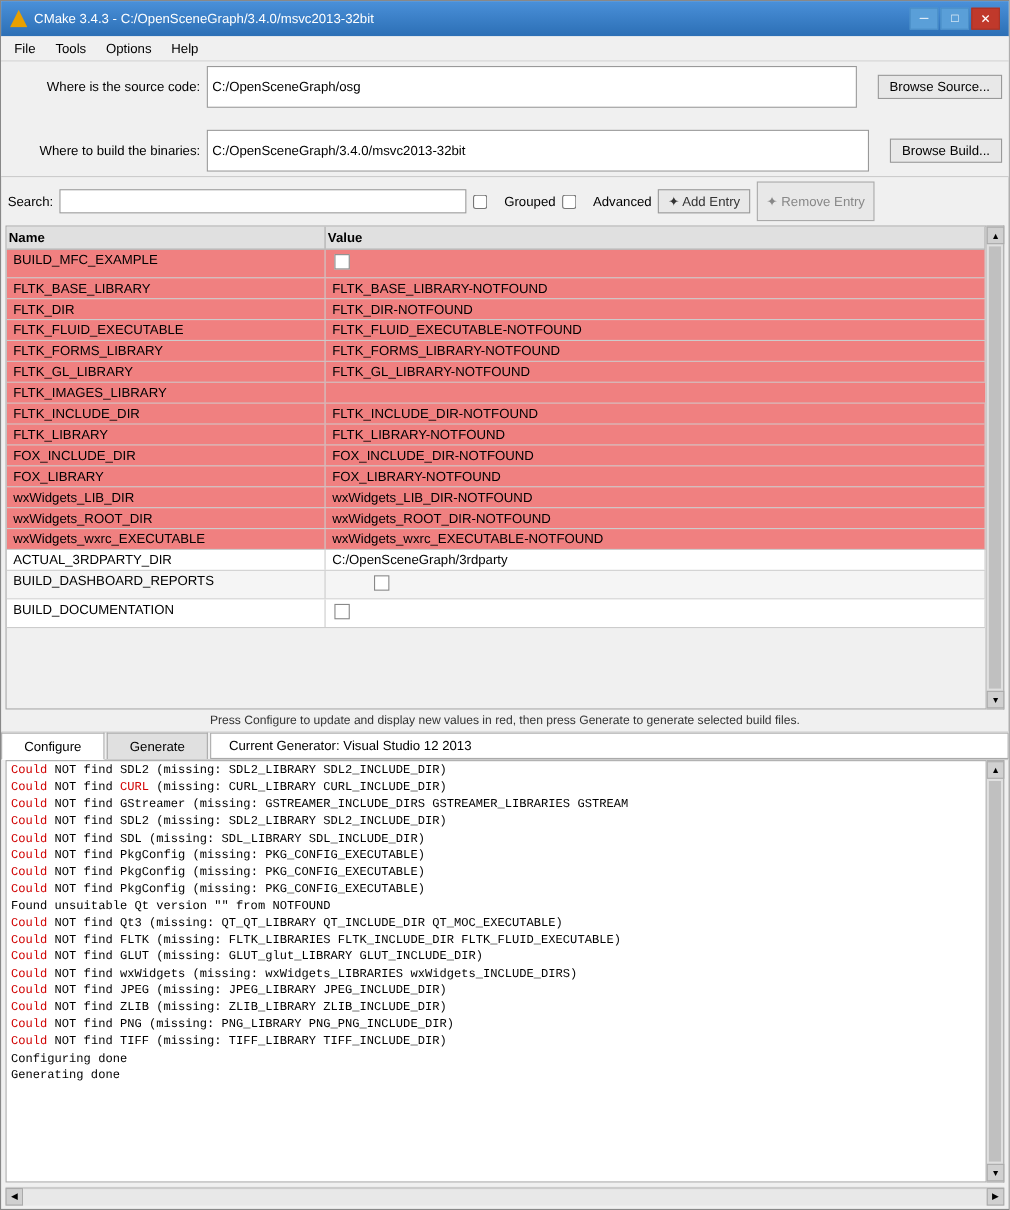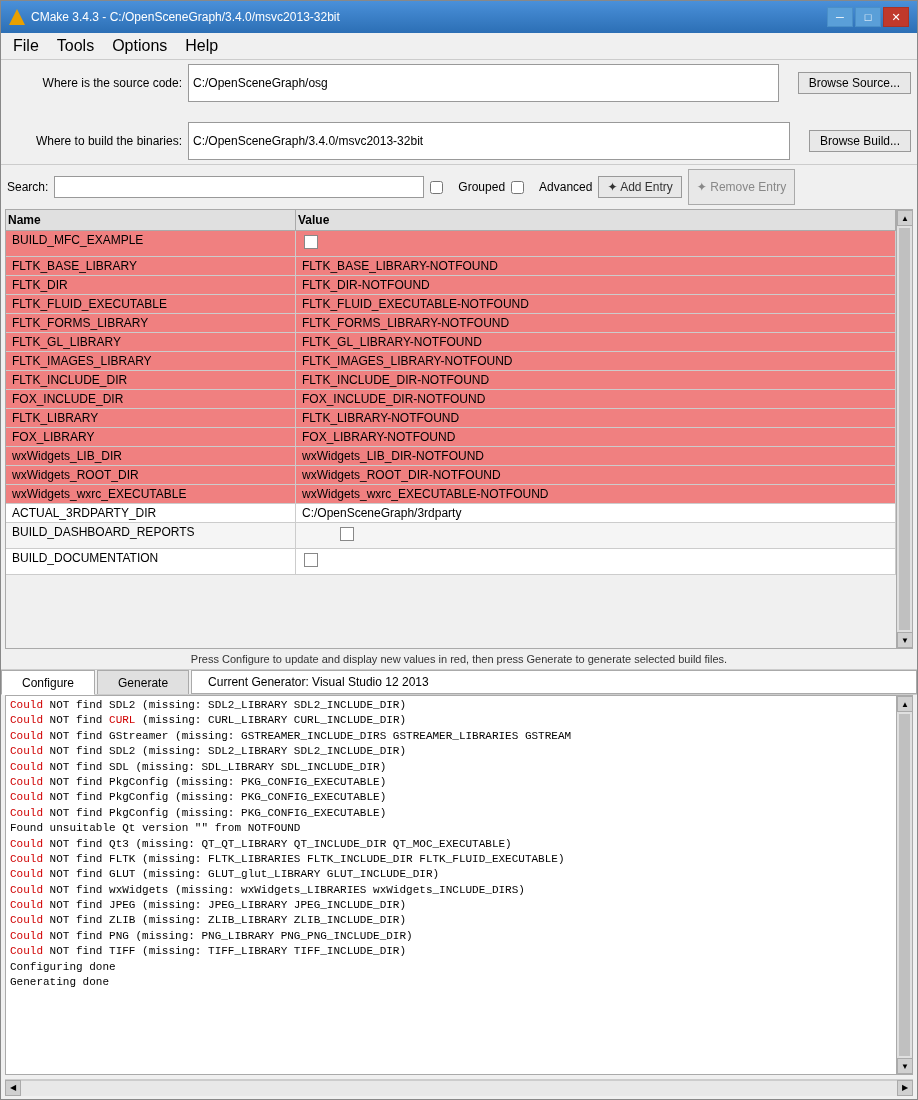--- a/index.html
+++ b/index.html
@@ -67,21 +67,21 @@
       background: #f0f0f0;
       border-bottom: 1px solid #ccc;
       padding: 2px 4px;
       display: flex;
       gap: 2px;
       flex-shrink: 0;
     }
     .menu-item {
       padding: 2px 8px;
       cursor: pointer;
-      font-size: 16px;
+      font-size: 12px;
     }
 
     .toolbar {
       background: #f0f0f0;
       padding: 4px 6px;
       display: flex;
       flex-direction: column;
       gap: 20px;
       flex-shrink: 0;
       border-bottom: 1px solid #ccc;
@@ -397,33 +397,32 @@
           <div class="table-row red">
             <div class="td td-name">FLTK_FORMS_LIBRARY</div>
             <div class="td td-value">FLTK_FORMS_LIBRARY-NOTFOUND</div>
           </div>
           <div class="table-row red">
             <div class="td td-name">FLTK_GL_LIBRARY</div>
             <div class="td td-value">FLTK_GL_LIBRARY-NOTFOUND</div>
           </div>
           <div class="table-row red">
             <div class="td td-name">FLTK_IMAGES_LIBRARY</div>
-            <div class="td td-value">FLTK_IMAGES_LIBRARY-NOTFOUND</div>
           </div>
           <div class="table-row red">
             <div class="td td-name">FLTK_INCLUDE_DIR</div>
             <div class="td td-value">FLTK_INCLUDE_DIR-NOTFOUND</div>
           </div>
           <div class="table-row red">
+            <div class="td td-name">FLTK_LIBRARY</div>
+            <div class="td td-value">FLTK_LIBRARY-NOTFOUND</div>
+          </div>
+          <div class="table-row red">
             <div class="td td-name">FOX_INCLUDE_DIR</div>
             <div class="td td-value">FOX_INCLUDE_DIR-NOTFOUND</div>
-          </div>
-          <div class="table-row red">
-            <div class="td td-name">FLTK_LIBRARY</div>
-            <div class="td td-value">FLTK_LIBRARY-NOTFOUND</div>
           </div>
           <div class="table-row red">
             <div class="td td-name">FOX_LIBRARY</div>
             <div class="td td-value">FOX_LIBRARY-NOTFOUND</div>
           </div>
           <div class="table-row red">
             <div class="td td-name">wxWidgets_LIB_DIR</div>
             <div class="td td-value">wxWidgets_LIB_DIR-NOTFOUND</div>
           </div>
           <div class="table-row red">

